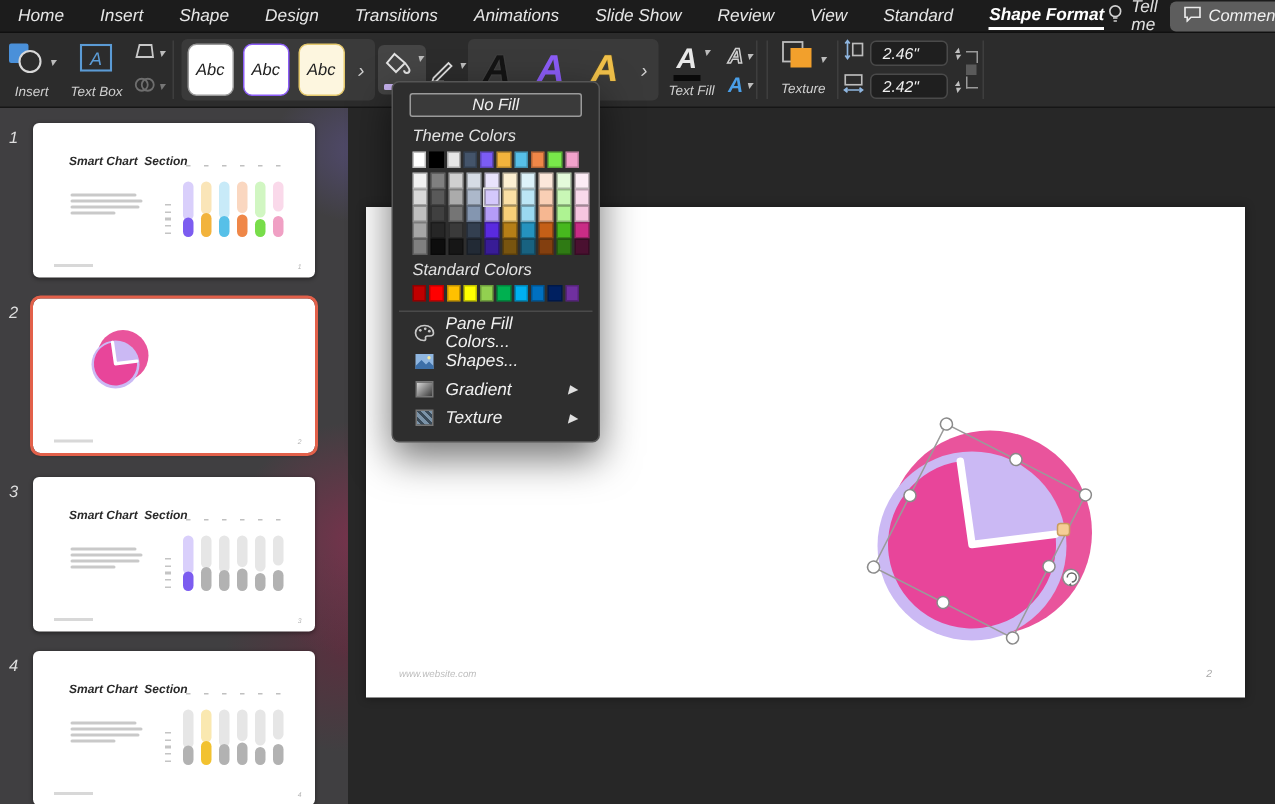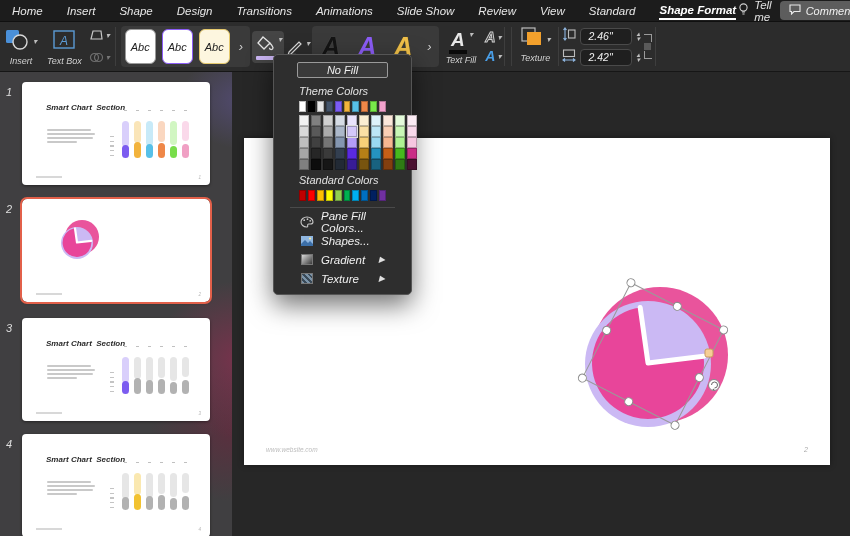--- a/index.html
+++ b/index.html
@@ -87,21 +87,21 @@
   #canvas { position:absolute; left:232px; top:72px; width:618px; height:464px; background:#272727; }
   #slide { position:absolute; left:12px; top:66px; width:586px; height:327px; background:#ffffff;
     box-shadow:0 0 6px rgba(0,0,0,.4); }
   #slide-footer { position:absolute; left:22px; bottom:12px; font-size:6.5px; color:#bdbdbd; }
   #slide-pagenum { position:absolute; right:22px; bottom:12px; font-size:7px; color:#aaaaaa; }
   #shape-svg { position:absolute; left:330px; top:195px; width:180px; height:175px; }
 
   
   #fill-menu { position:absolute; left:261px; top:54px; width:139px; background:#2e2e2e;
     border:1px solid #555; border-radius:5px; box-shadow:0 10px 26px rgba(0,0,0,.55);
-    padding:6px 16px 6px; z-index:50;margin-left:12px; }
+    padding:6px 4px 6px; z-index:50; }
   #no-fill-btn { margin:1px 7px 7px; height:16px; border:1px solid #9a9a9a; border-radius:2px;
     background:#3a3a3a; color:#f0f0f0; font-size:11px; display:flex; align-items:center;
     justify-content:center; }
   .fm-label { color:#e2e2e2; font-size:11px; margin:4px 9px 4px; }
   #theme-main-row, #std-row { display:flex; gap:2px; margin:0 9px; }
   #theme-tint-grid { display:grid; grid-template-columns:repeat(10,10px); gap:0 2px; margin:3px 9px 2px; }
   .swatch { width:10px; height:11px; border:0.5px solid rgba(0,0,0,.25); }
   .swatch.sel { outline:1.5px solid #dcdcdc; outline-offset:0.5px; position:relative; z-index:2; }
   .fm-sep { height:1px; background:#4a4a4a; margin:6px 0 4px; }
   .fm-item { display:flex; align-items:center; gap:7px; height:19px; padding:0 10px; color:#f0f0f0;

